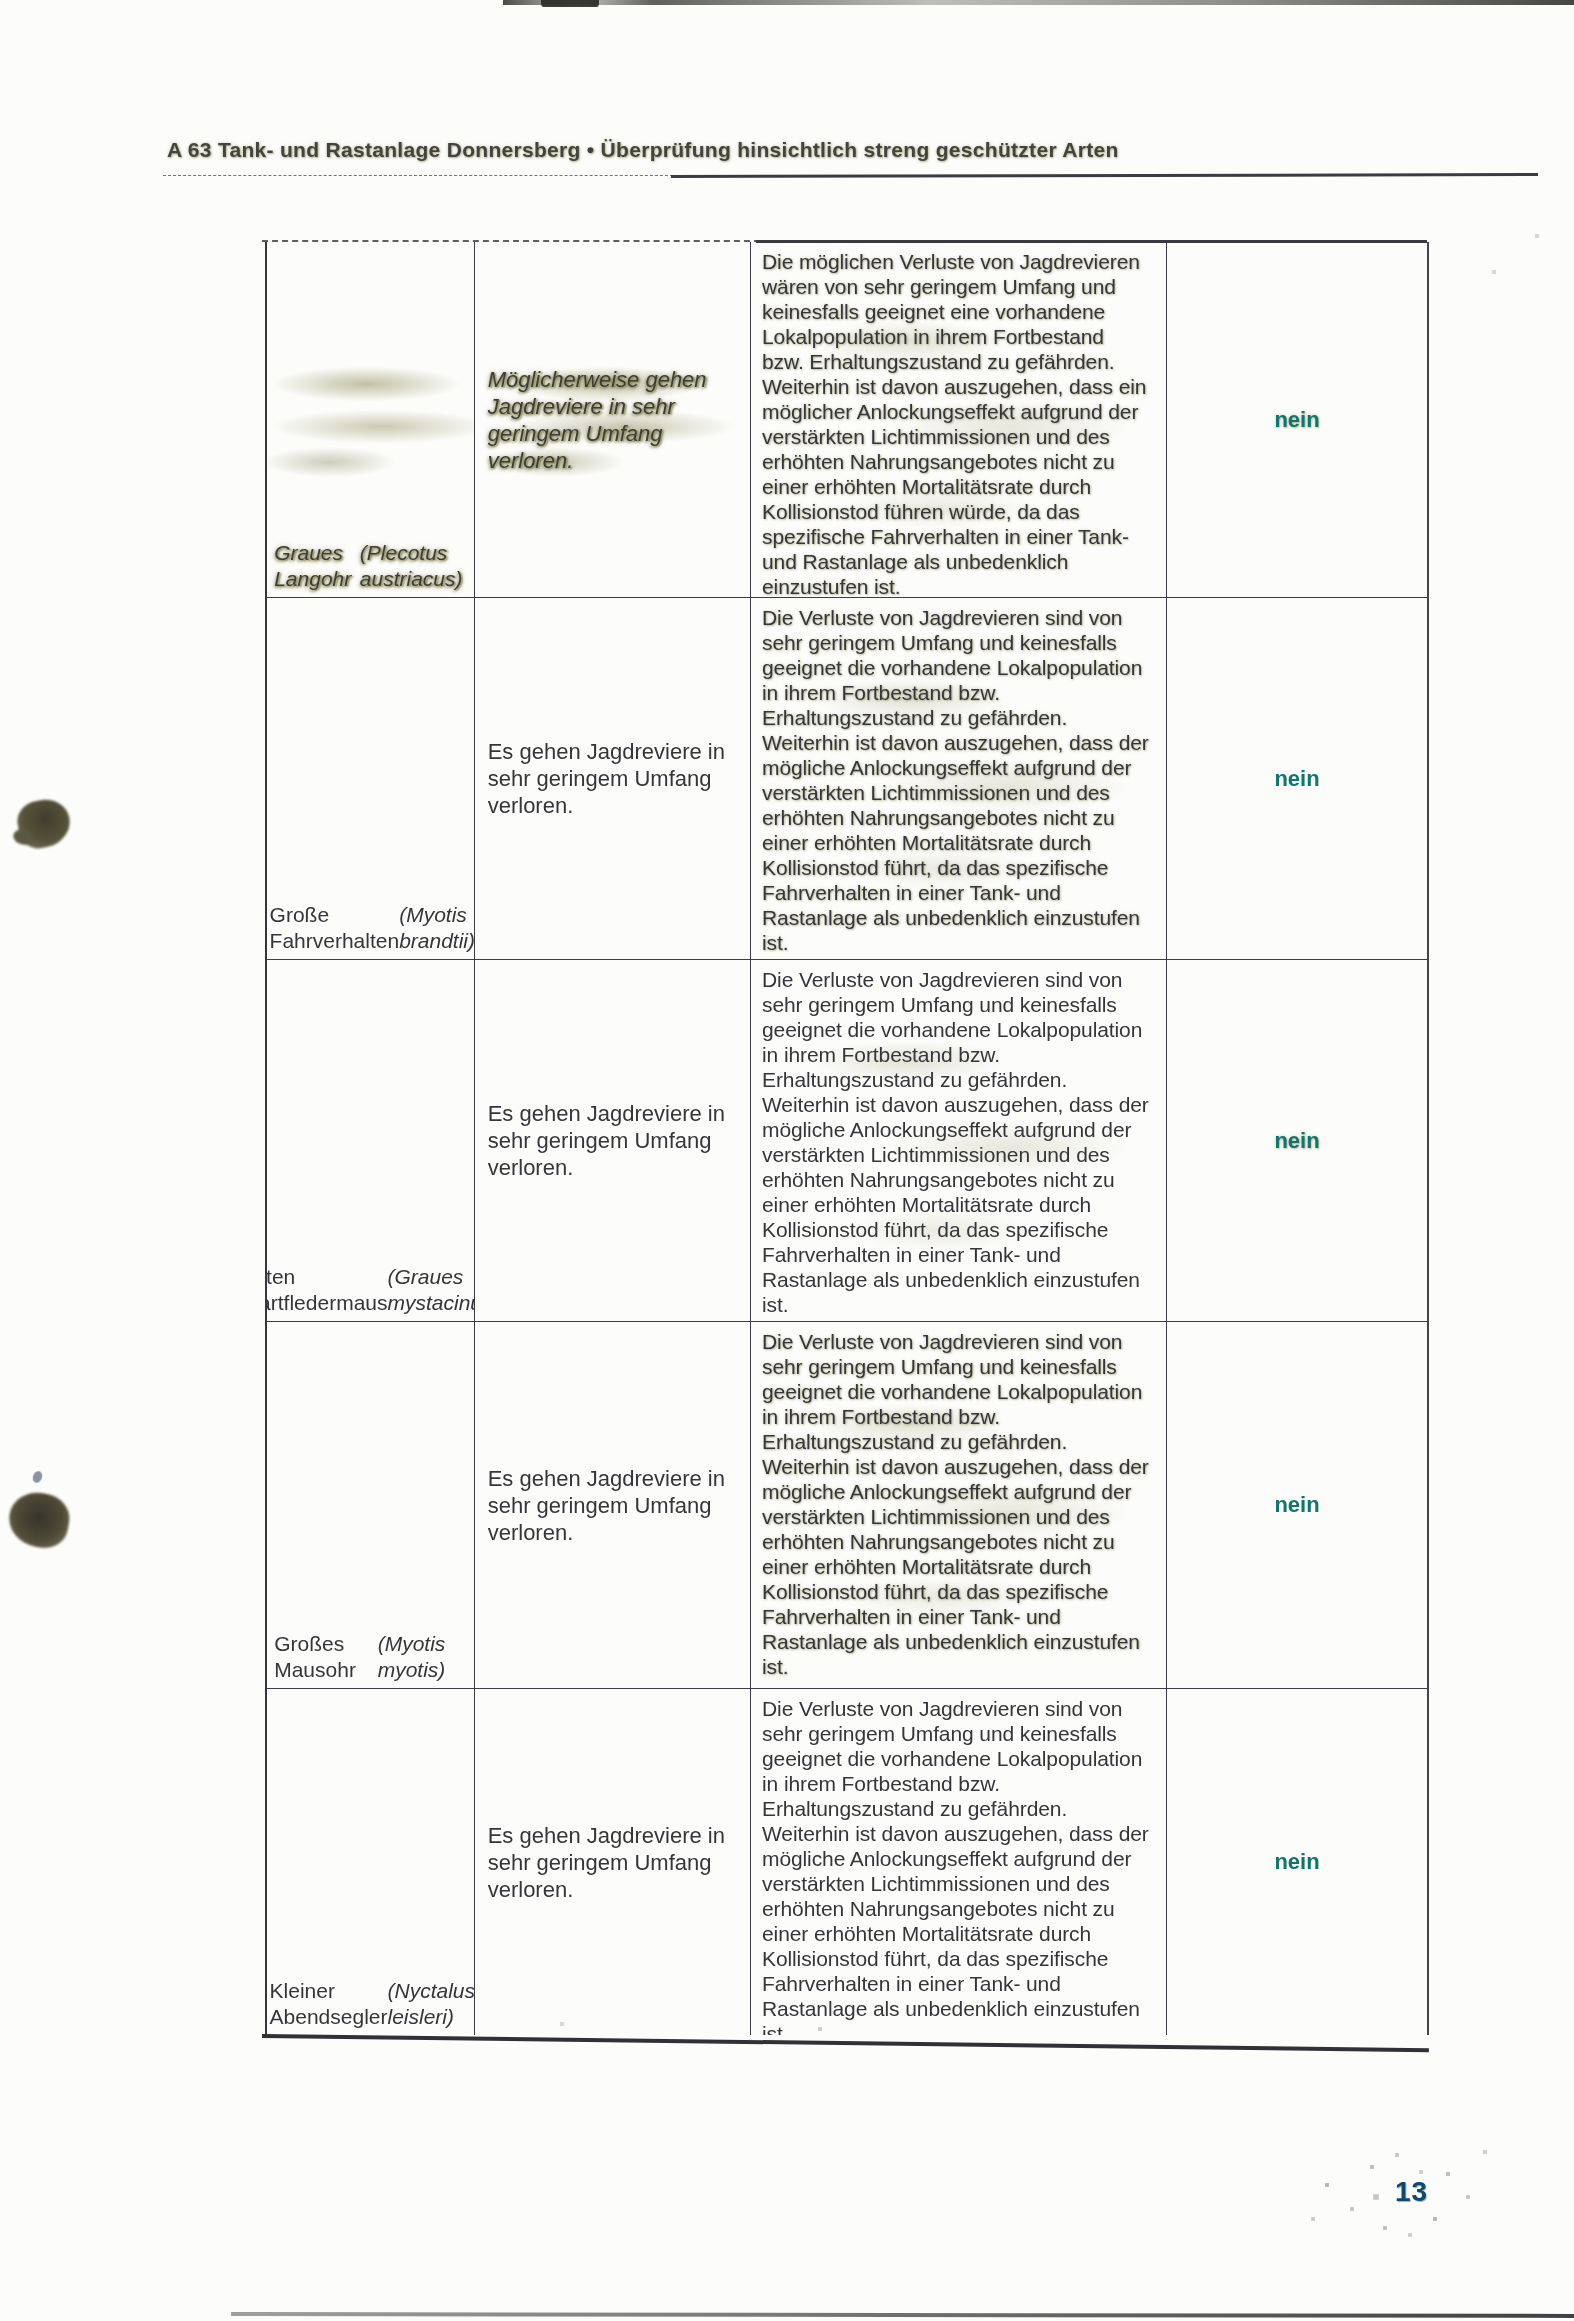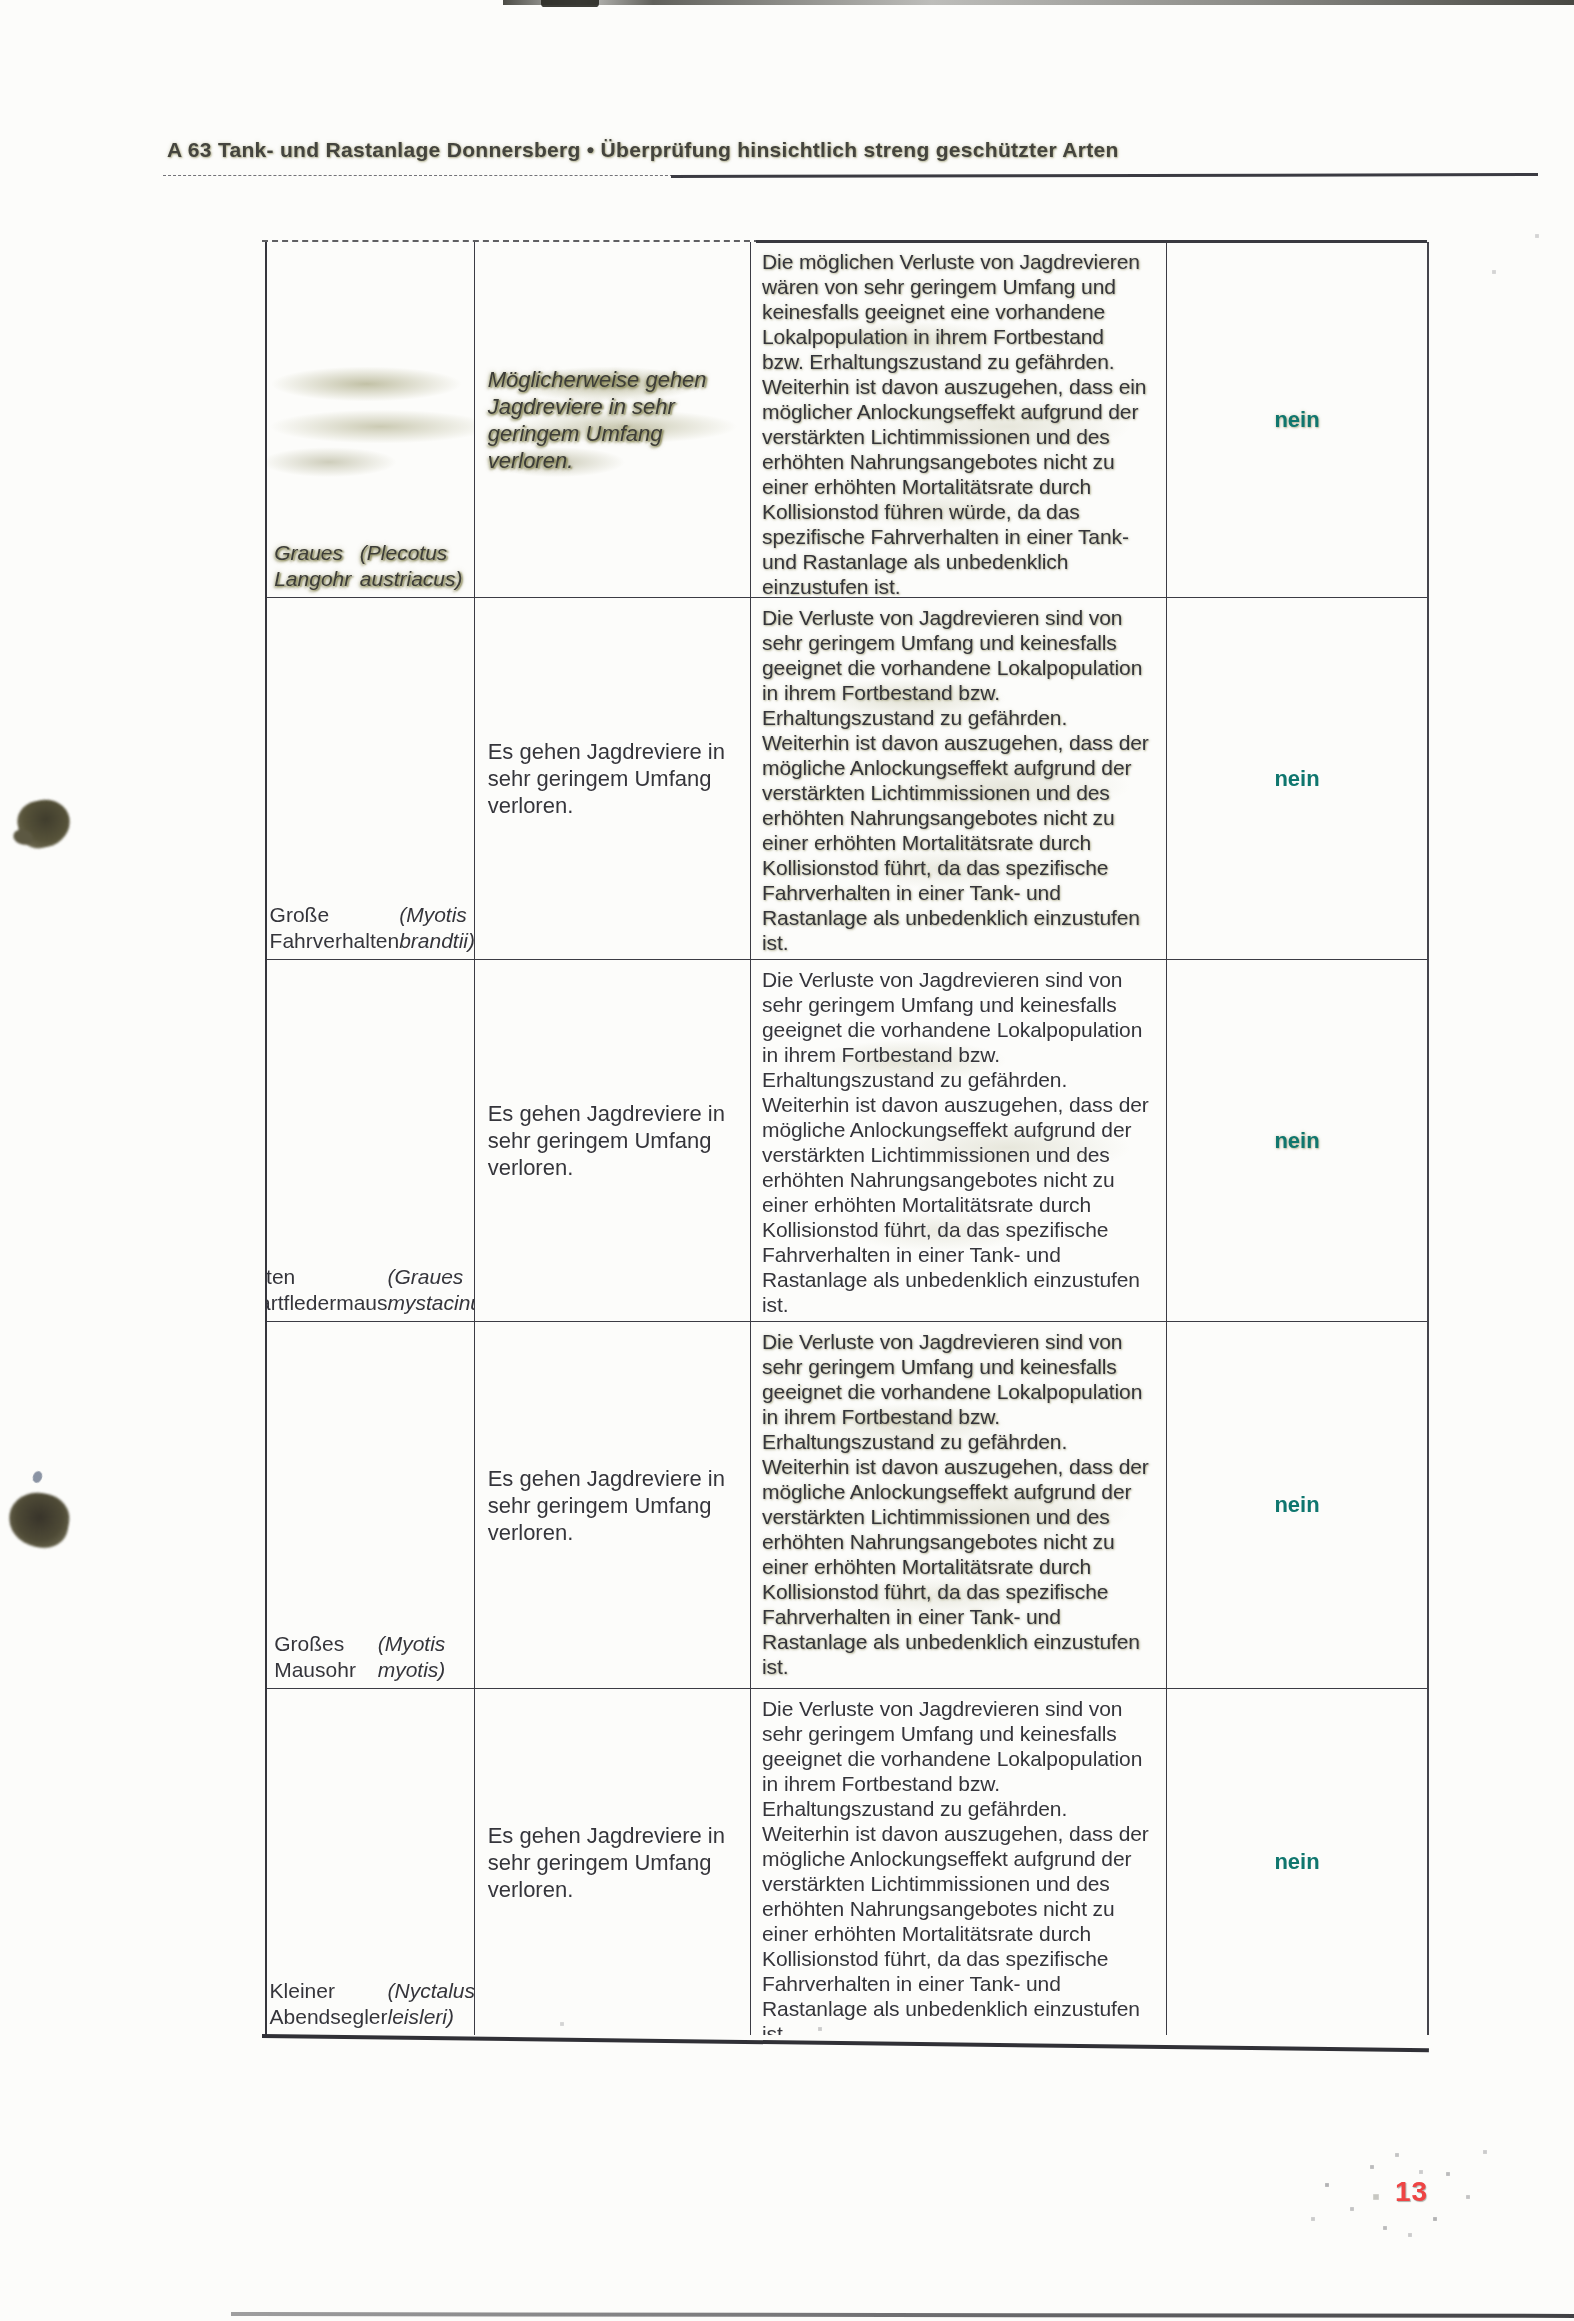--- a/index.html
+++ b/index.html
@@ -76,21 +76,21 @@
   .blotch-heavy{background-image:
     radial-gradient(ellipse 136px 25px at 48% 40%,rgba(136,134,82,.5),transparent 70%),
     radial-gradient(ellipse 154px 23.5px at 55% 52%,rgba(136,134,82,.42),transparent 72%),
     radial-gradient(ellipse 90px 20px at 30% 62%,rgba(120,118,70,.35),transparent 75%);}
   .blotch-light{background-image:
     radial-gradient(ellipse 136px 29px at 38% 28%,rgba(136,134,82,.22),transparent 72%),
     radial-gradient(ellipse 163px 36px at 62% 52%,rgba(136,134,82,.18),transparent 75%),
     radial-gradient(ellipse 127px 27px at 45% 75%,rgba(136,134,82,.15),transparent 75%);}
   
   .page-number{position:absolute;left:1395px;top:2176px;font-size:28px;font-weight:bold;
-    color:#ef4444;letter-spacing:0.9px;text-shadow:0.9px 0.9px 0.9px rgba(100,100,90,.5);}
+    color:#0c4a6e;letter-spacing:0.9px;text-shadow:0.9px 0.9px 0.9px rgba(100,100,90,.5);}
 </style>
 </head>
 <body>
 
 <div class="top-edge"></div>
 <div class="top-edge-chunk"></div>
 <div class="bottom-edge"></div>
 <div class="ink-blob blob-1"></div>
 <div class="ink-blob blob-2"></div>
 <div class="blob-2-speck"></div>

